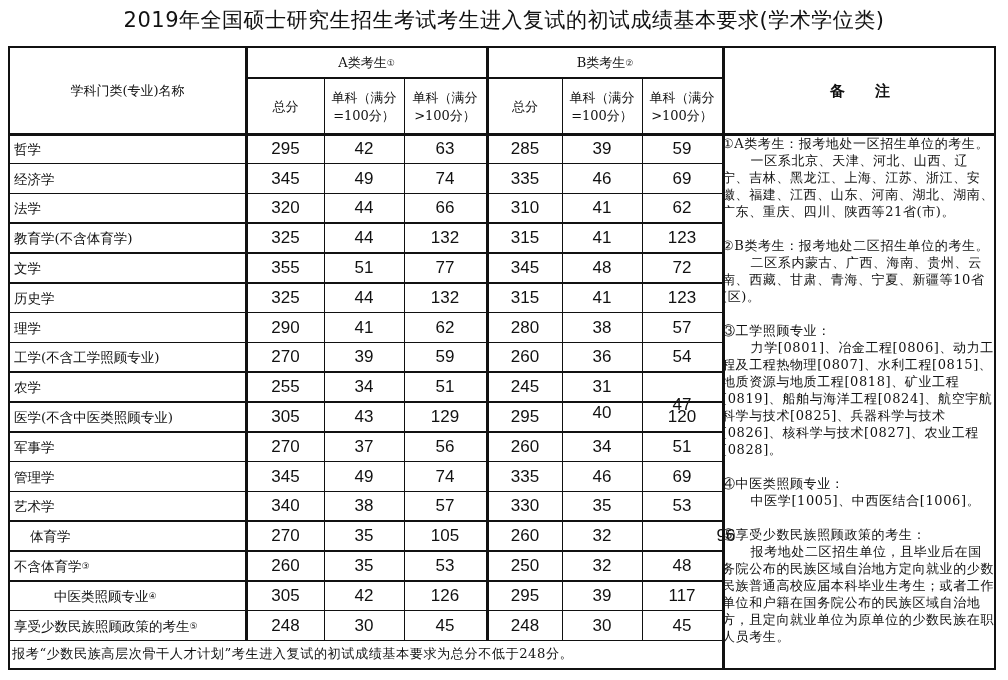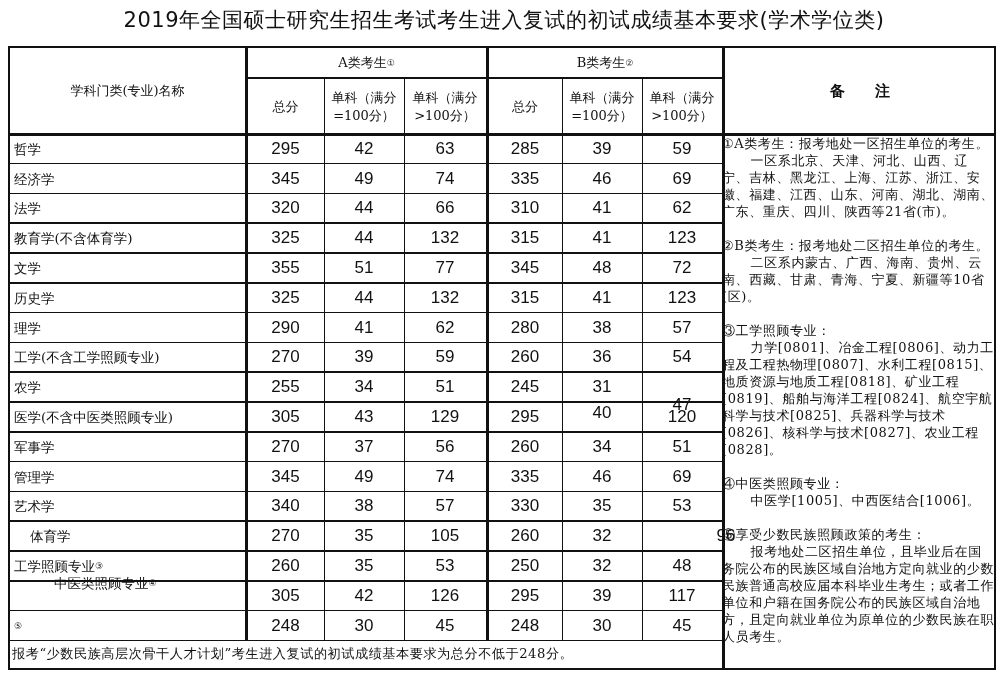--- a/index.html
+++ b/index.html
@@ -199,40 +199,41 @@
         <span>体育学</span>
         <sup></sup>
       </div>
       <div class="cell num" style="left: 237px; top: 473.4px; width: 77px; height: 29.8px;">270</div>
       <div class="cell num" style="left: 314px; top: 473.4px; width: 80px; height: 29.8px;">35</div>
       <div class="cell num" style="left: 394px; top: 473.4px; width: 82px; height: 29.8px; text-align: right;">105</div>
       <div class="cell num" style="left: 478px; top: 473.4px; width: 74px; height: 29.8px;">260</div>
       <div class="cell num" style="left: 552px; top: 473.4px; width: 80px; height: 29.8px;">32</div>
       <div class="cell num" style="left: 632px; top: 473.4px; width: 80px; height: 29.8px; margin-left: 44px;">96</div>
       <div class="cell name" style="left: 0px; top: 503.2px; width: 235px; height: 29.8px;">
-        <span>工学照顾专业</span>
+        <span>不含体育学</span>
         <sup>③</sup>
       </div>
       <div class="cell num" style="left: 237px; top: 503.2px; width: 77px; height: 29.8px;">260</div>
       <div class="cell num" style="left: 314px; top: 503.2px; width: 80px; height: 29.8px;">35</div>
       <div class="cell num" style="left: 394px; top: 503.2px; width: 82px; height: 29.8px;">53</div>
       <div class="cell num" style="left: 478px; top: 503.2px; width: 74px; height: 29.8px;">250</div>
       <div class="cell num" style="left: 552px; top: 503.2px; width: 80px; height: 29.8px;">32</div>
       <div class="cell num" style="left: 632px; top: 503.2px; width: 80px; height: 29.8px;">48</div>
-      <div class="cell name" style="left: 0px; top: 520px; width: 235px; height: 29.8px; padding-left: 44px;">
+      <div class="cell name" style="left: 0px; top: 533px; width: 235px; height: 29.8px; padding-left: 44px;">
         <span>中医类照顾专业</span>
         <sup>④</sup>
       </div>
       <div class="cell num" style="left: 237px; top: 533px; width: 77px; height: 29.8px;">305</div>
       <div class="cell num" style="left: 314px; top: 533px; width: 80px; height: 29.8px;">42</div>
       <div class="cell num" style="left: 394px; top: 533px; width: 82px; height: 29.8px;">126</div>
       <div class="cell num" style="left: 478px; top: 533px; width: 74px; height: 29.8px;">295</div>
       <div class="cell num" style="left: 552px; top: 533px; width: 80px; height: 29.8px;">39</div>
       <div class="cell num" style="left: 632px; top: 533px; width: 80px; height: 29.8px;">117</div>
       <div class="cell name" style="left: 0px; top: 562.8px; width: 235px; height: 29.8px;">
+        <span>享受少数民族照顾政策的考生</span>
         <sup>⑤</sup>
       </div>
       <div class="cell num" style="left: 237px; top: 562.8px; width: 77px; height: 29.8px;">248</div>
       <div class="cell num" style="left: 314px; top: 562.8px; width: 80px; height: 29.8px;">30</div>
       <div class="cell num" style="left: 394px; top: 562.8px; width: 82px; height: 29.8px;">45</div>
       <div class="cell num" style="left: 478px; top: 562.8px; width: 74px; height: 29.8px;">248</div>
       <div class="cell num" style="left: 552px; top: 562.8px; width: 80px; height: 29.8px;">30</div>
       <div class="cell num" style="left: 632px; top: 562.8px; width: 80px; height: 29.8px;">45</div>
     </div>
 

